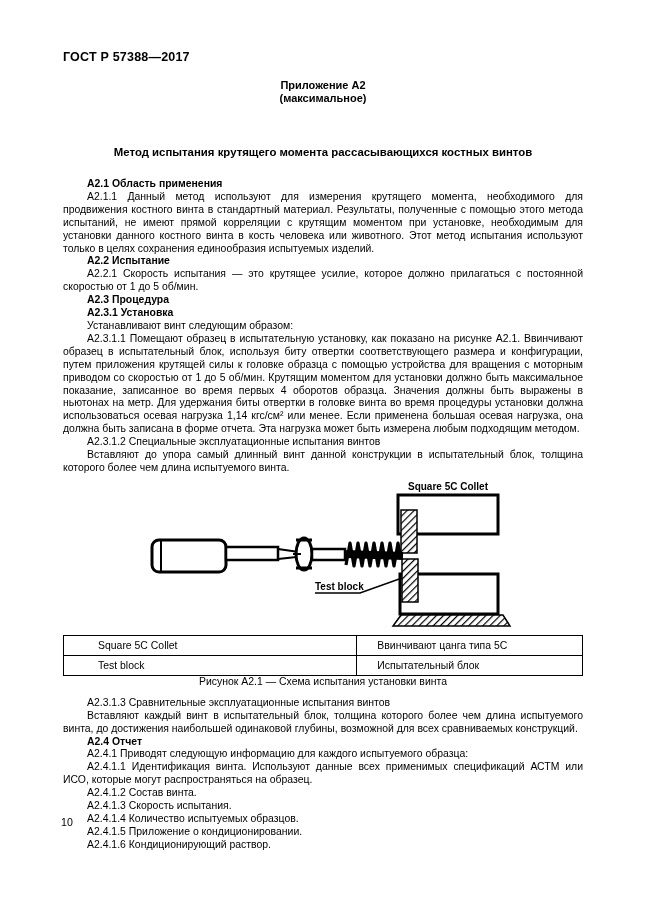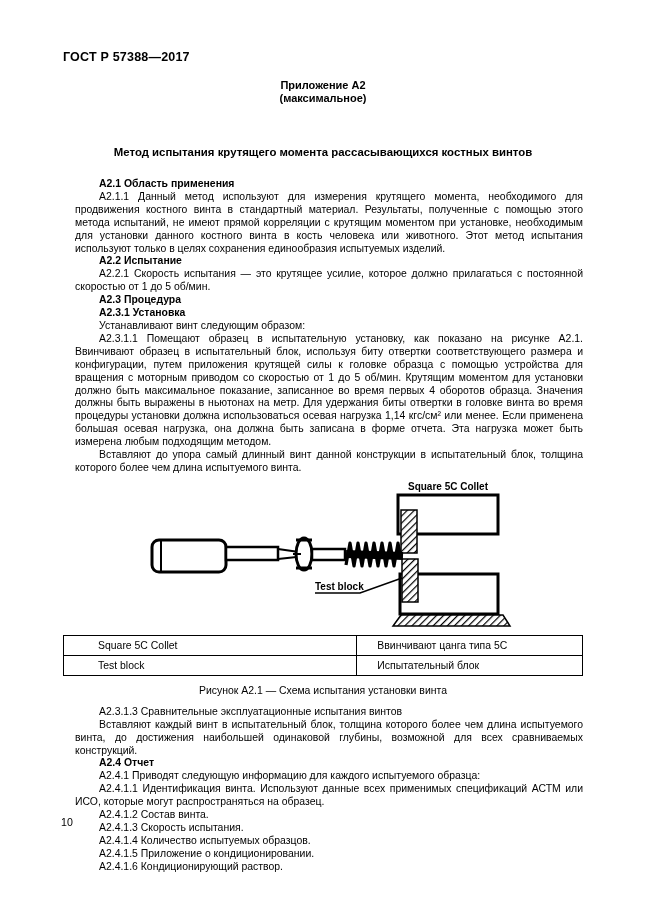--- a/index.html
+++ b/index.html
@@ -5,31 +5,31 @@
   html,body{margin:0;padding:0;}
   body{
     width:646px;height:913px;background:#ffffff;color:#000;
     font-family:"Liberation Sans","DejaVu Sans",sans-serif;
     position:relative;overflow:hidden;
   }
   .page{position:absolute;top:0;left:0;right:0;bottom:0;padding:50px 63px 8px 63px;}
   .doc-header{font-size:12.5px;font-weight:bold;letter-spacing:.2px;}
   .appendix{margin-top:15px;text-align:center;font-weight:bold;font-size:11px;line-height:13px;}
   .doc-title{margin-top:40px;text-align:center;font-weight:bold;font-size:11.4px;line-height:14px;}
-  .body-text{margin-top:19px;margin-left:12px;}
+  .body-text{margin-top:19px;}
   .body-text p{margin:0;font-size:10.45px;line-height:12.9px;text-align:justify;text-indent:24px;}
   .body-text p.h{font-weight:bold;text-align:left;}
   .figure-wrap{margin-top:4px;text-align:left;}
   .fig-svg{display:block;}
   .fig-svg text{font-weight:bold;font-size:10px;font-family:"Liberation Sans","DejaVu Sans",sans-serif;}
   table.legend-table{width:100%;border-collapse:collapse;margin-top:6px;font-size:10.45px;table-layout:fixed;}
   table.legend-table td{border:1px solid #000;height:19px;padding:0 4px;vertical-align:middle;}
   table.legend-table td.c1{width:49%;padding-left:34px;}
   table.legend-table td.c2{padding-left:20px;}
-  .fig-caption{margin-top:9px;text-align:center;font-size:10.45px;}
+  .fig-caption{text-align:center;font-size:10.45px;}
   .body-text.after{margin-top:10px;}
   .page-number{position:absolute;left:61px;top:816px;font-size:10.6px;}
 </style>
 </head>
 <body>
 
 <div class="page">
 
   <div class="doc-header">ГОСТ Р 57388—2017</div>
 
@@ -42,20 +42,21 @@
 
   <div class="body-text">
     <p class="h">А2.1 Область применения</p>
     <p>А2.1.1 Данный метод используют для измерения крутящего момента, необходимого для продвижения костного винта в стандартный материал. Результаты, полученные с помощью этого метода испытаний, не имеют прямой корреляции с крутящим моментом при установке, необходимым для установки данного костного винта в кость человека или животного. Этот метод испытания используют только в целях сохранения единообразия испытуемых изделий.</p>
     <p class="h">А2.2 Испытание</p>
     <p>А2.2.1 Скорость испытания — это крутящее усилие, которое должно прилагаться с постоянной скоростью от 1 до 5 об/мин.</p>
     <p class="h">А2.3 Процедура</p>
     <p class="h">А2.3.1 Установка</p>
     <p>Устанавливают винт следующим образом:</p>
     <p>А2.3.1.1 Помещают образец в испытательную установку, как показано на рисунке А2.1. Ввинчивают образец в испытательный блок, используя биту отвертки соответствующего размера и конфигурации, путем приложения крутящей силы к головке образца с помощью устройства для вращения с моторным приводом со скоростью от 1 до 5 об/мин. Крутящим моментом для установки должно быть максимальное показание, записанное во время первых 4 оборотов образца. Значения должны быть выражены в ньютонах на метр. Для удержания биты отвертки в головке винта во время процедуры установки должна использоваться осевая нагрузка 1,14 кгс/см² или менее. Если применена большая осевая нагрузка, она должна быть записана в форме отчета. Эта нагрузка может быть измерена любым подходящим методом.</p>
+    <p>А2.3.1.2 Специальные эксплуатационные испытания винтов</p>
     <p>Вставляют до упора самый длинный винт данной конструкции в испытательный блок, толщина которого более чем длина испытуемого винта.</p>
   </div>
 
   <div class="figure-wrap">
     <svg class="fig-svg" width="520" height="150" viewBox="0 0 520 150">
       <defs>
         <pattern id="hatch" width="5" height="5" patternUnits="userSpaceOnUse" patternTransform="rotate(45)">
           <rect width="5" height="5" fill="#ffffff"></rect>
           <line x1="0" y1="0" x2="0" y2="5" stroke="#000" stroke-width="2.4"></line>
         </pattern>

